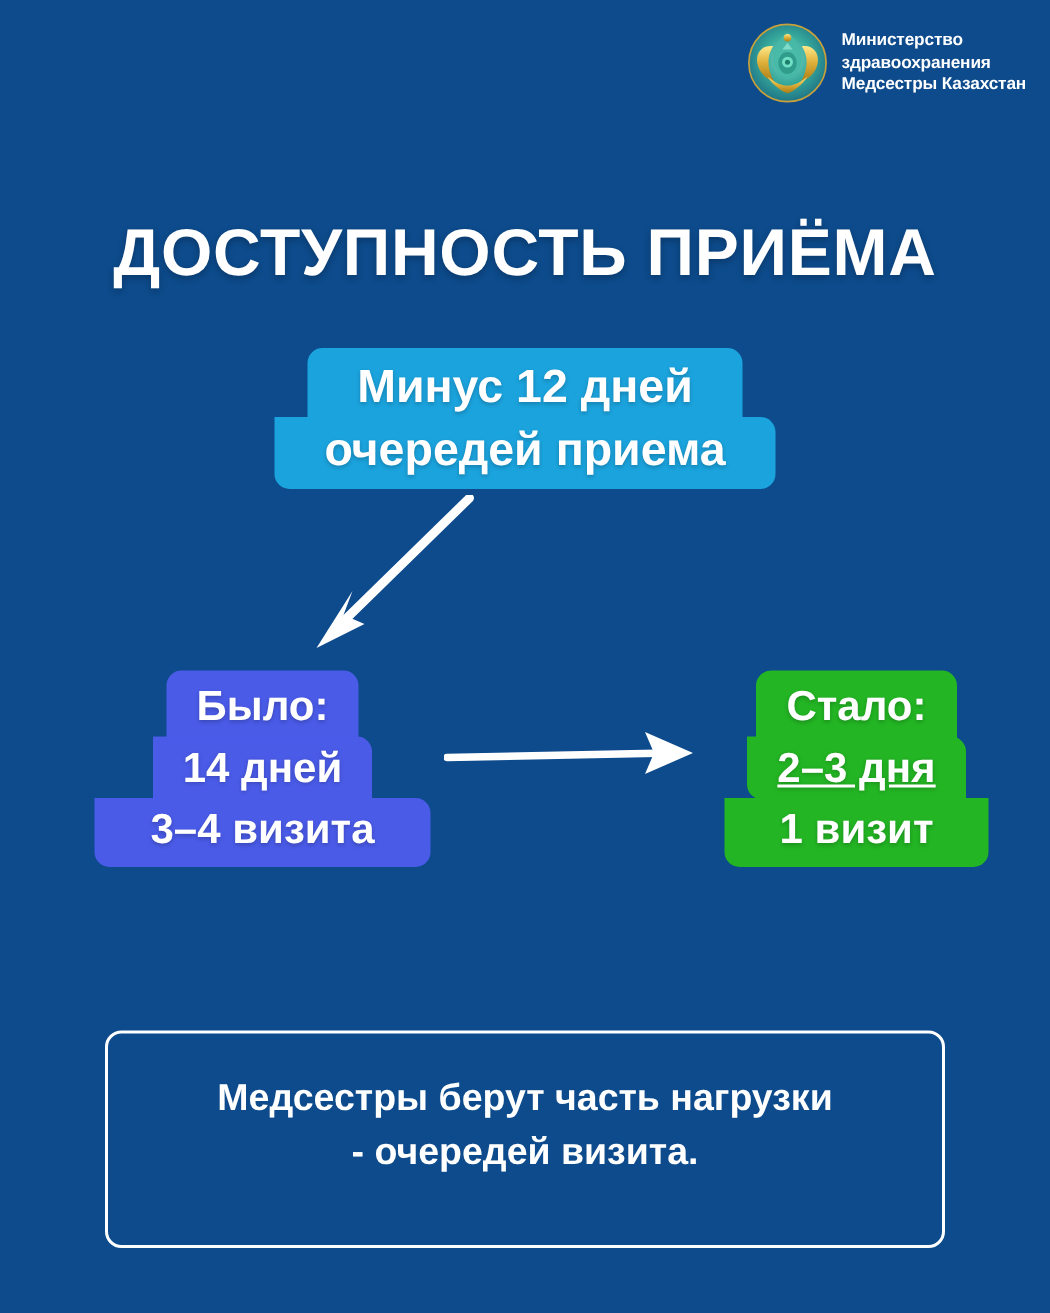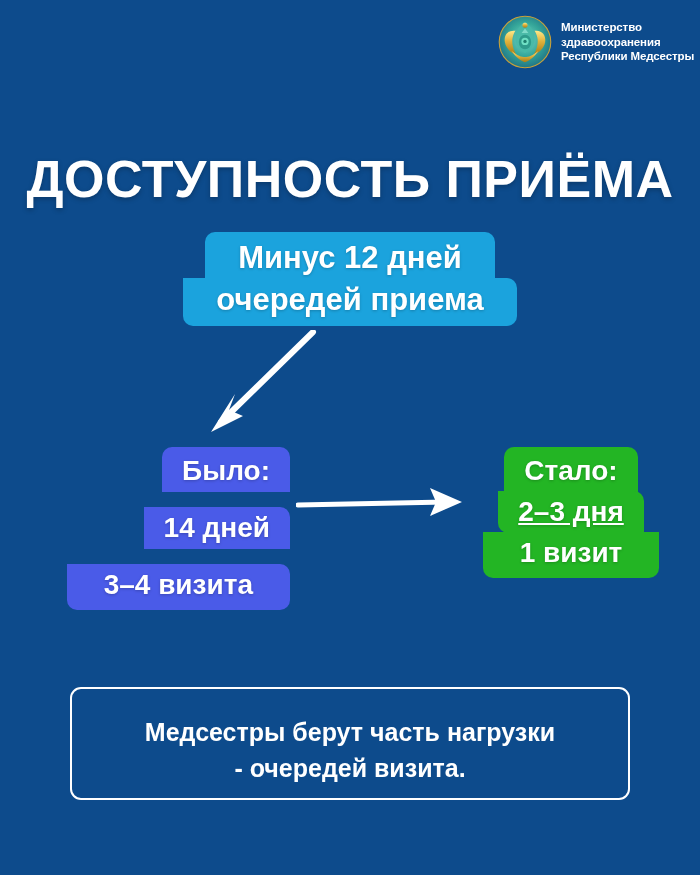--- a/index.html
+++ b/index.html
@@ -49,21 +49,21 @@
   }
 
   
   .page-title {
     position: absolute;
     top: 116px;
     left: 0;
     width: 700px;
     text-align: center;
     color: #ffffff;
-    font-size: 52px;
+    font-size: 44px;
     font-weight: bold;
     letter-spacing: 0.5px;
     line-height: 1.1;
     text-shadow: 0 2px 5px rgba(0,0,0,0.25);
   }
 
   
   .callout-cyan {
     position: absolute;
     top: 232px;
@@ -109,23 +109,22 @@
     height: 46px;
   }
 
   
   .block-before {
     position: absolute;
     top: 447px;
     left: 60px;
     display: flex;
     flex-direction: column;
-    align-items: flex-end;
+    align-items: center;
     width: 230px;
-    gap: 16px;
   }
   .block-after {
     position: absolute;
     top: 447px;
     left: 476px;
     display: flex;
     flex-direction: column;
     align-items: center;
     width: 190px;
   }
@@ -161,21 +160,21 @@
 
   
   .footer-note {
     position: absolute;
     top: 687px;
     left: 70px;
     width: 560px;
     box-sizing: border-box;
     border: 2px solid #ffffff;
     border-radius: 11px;
-    padding: 26px 24px 12px;
+    padding: 26px 24px 44px;
     text-align: center;
     color: #ffffff;
     font-size: 25px;
     font-weight: bold;
     line-height: 1.42;
   }
 </style>
 </head>
 <body>
 
@@ -205,21 +204,21 @@
         <ellipse cx="50" cy="50" rx="11" ry="13" fill="#2f9c8c"></ellipse>
         <circle cx="50" cy="49" r="6.5" fill="#6fe0c4"></circle>
         <circle cx="50" cy="49" r="3" fill="#1e7e6e"></circle>
         <circle cx="50" cy="20" r="4.5" fill="url(#goldG)"></circle>
         <path d="M44 34 L50 26 L56 34 Z" fill="#8fe3d2" opacity="0.8"></path>
       </svg>
     </span>
     <span class="ministry-text">
       <span>Министерство</span>
       <span>здравоохранения</span>
-      <span>Республики Медсестры</span>
+      <span>Медсестры Казахстан</span>
     </span>
   </div>
 
   <h1 class="page-title">ДОСТУПНОСТЬ ПРИЁМА</h1>
 
   <div class="callout-cyan">
     <div class="bar bar-1">Минус 12 дней</div>
     <div class="bar bar-2">очередей приема</div>
   </div>
 

